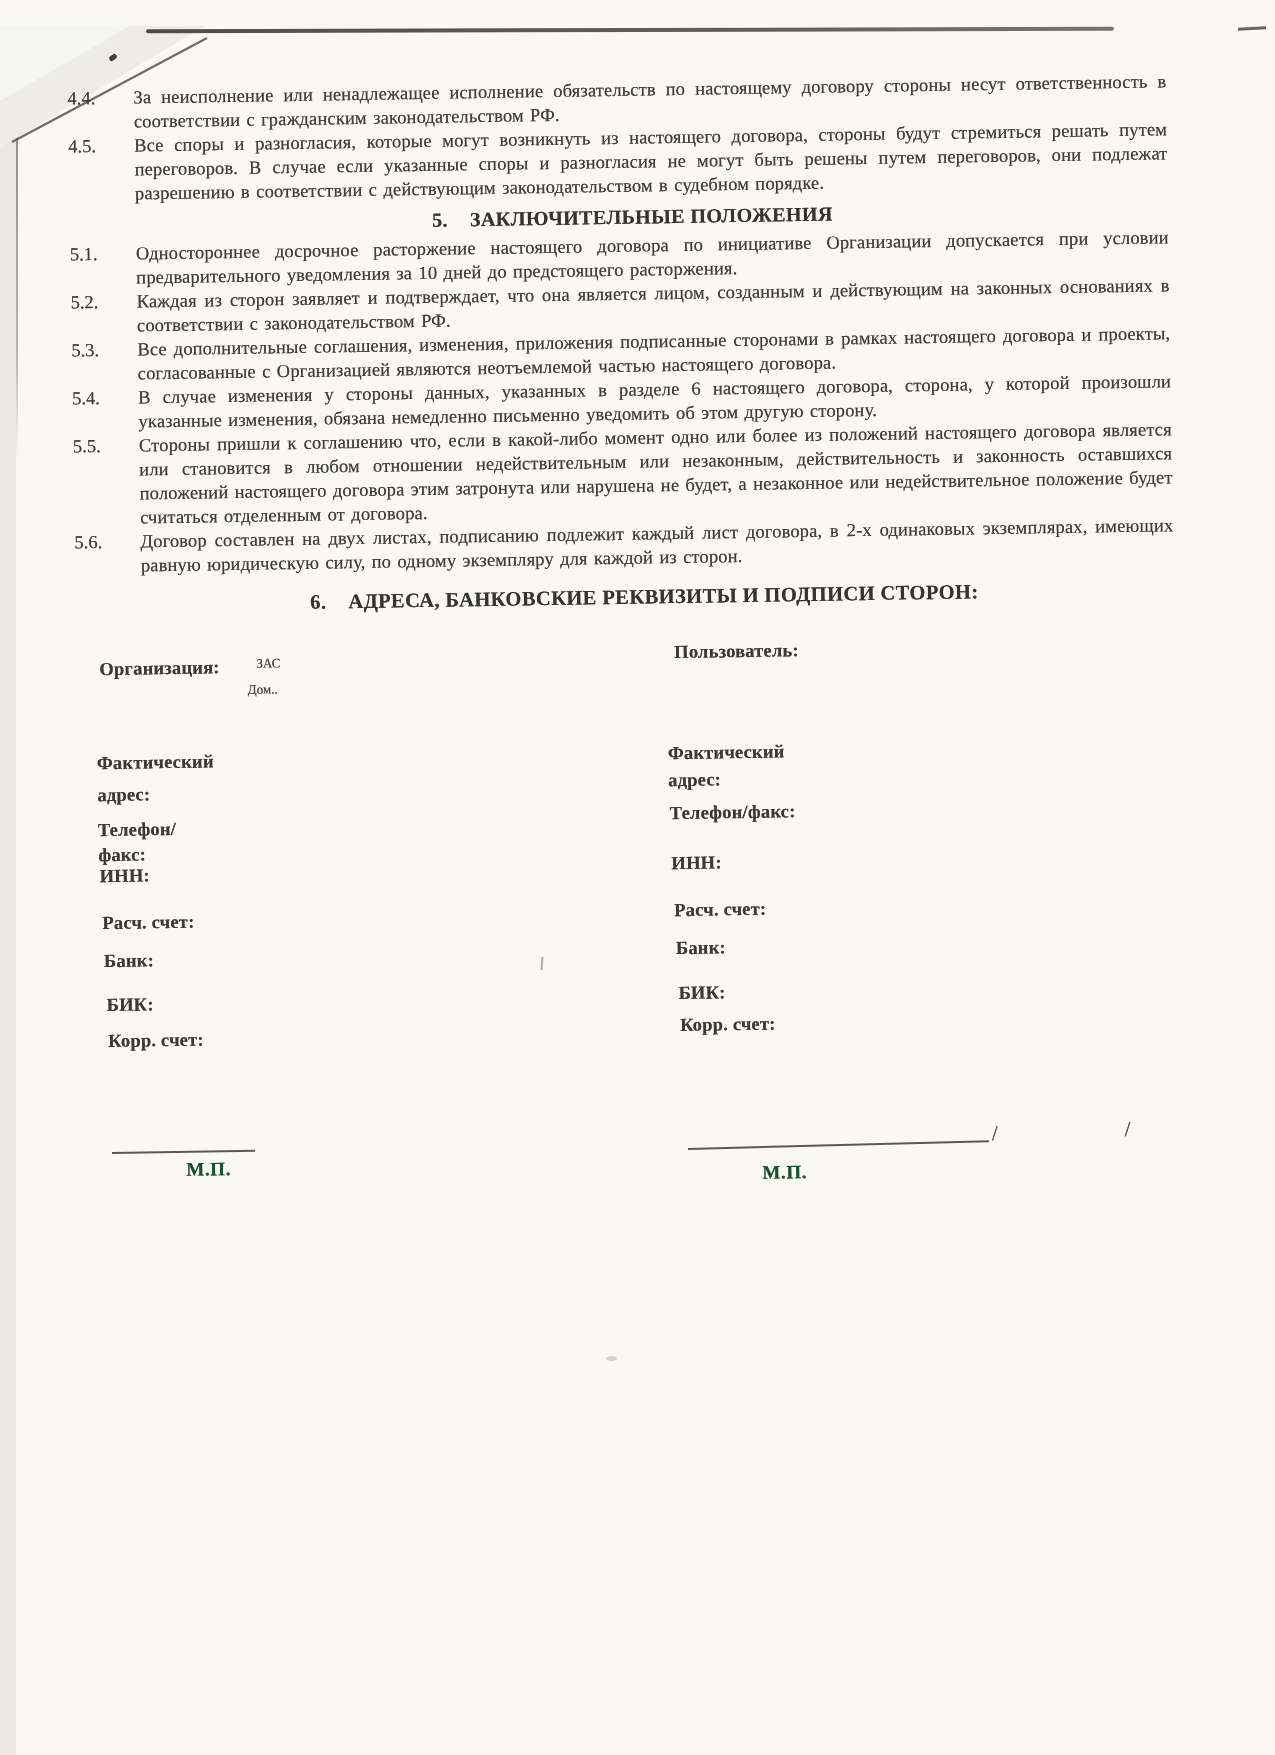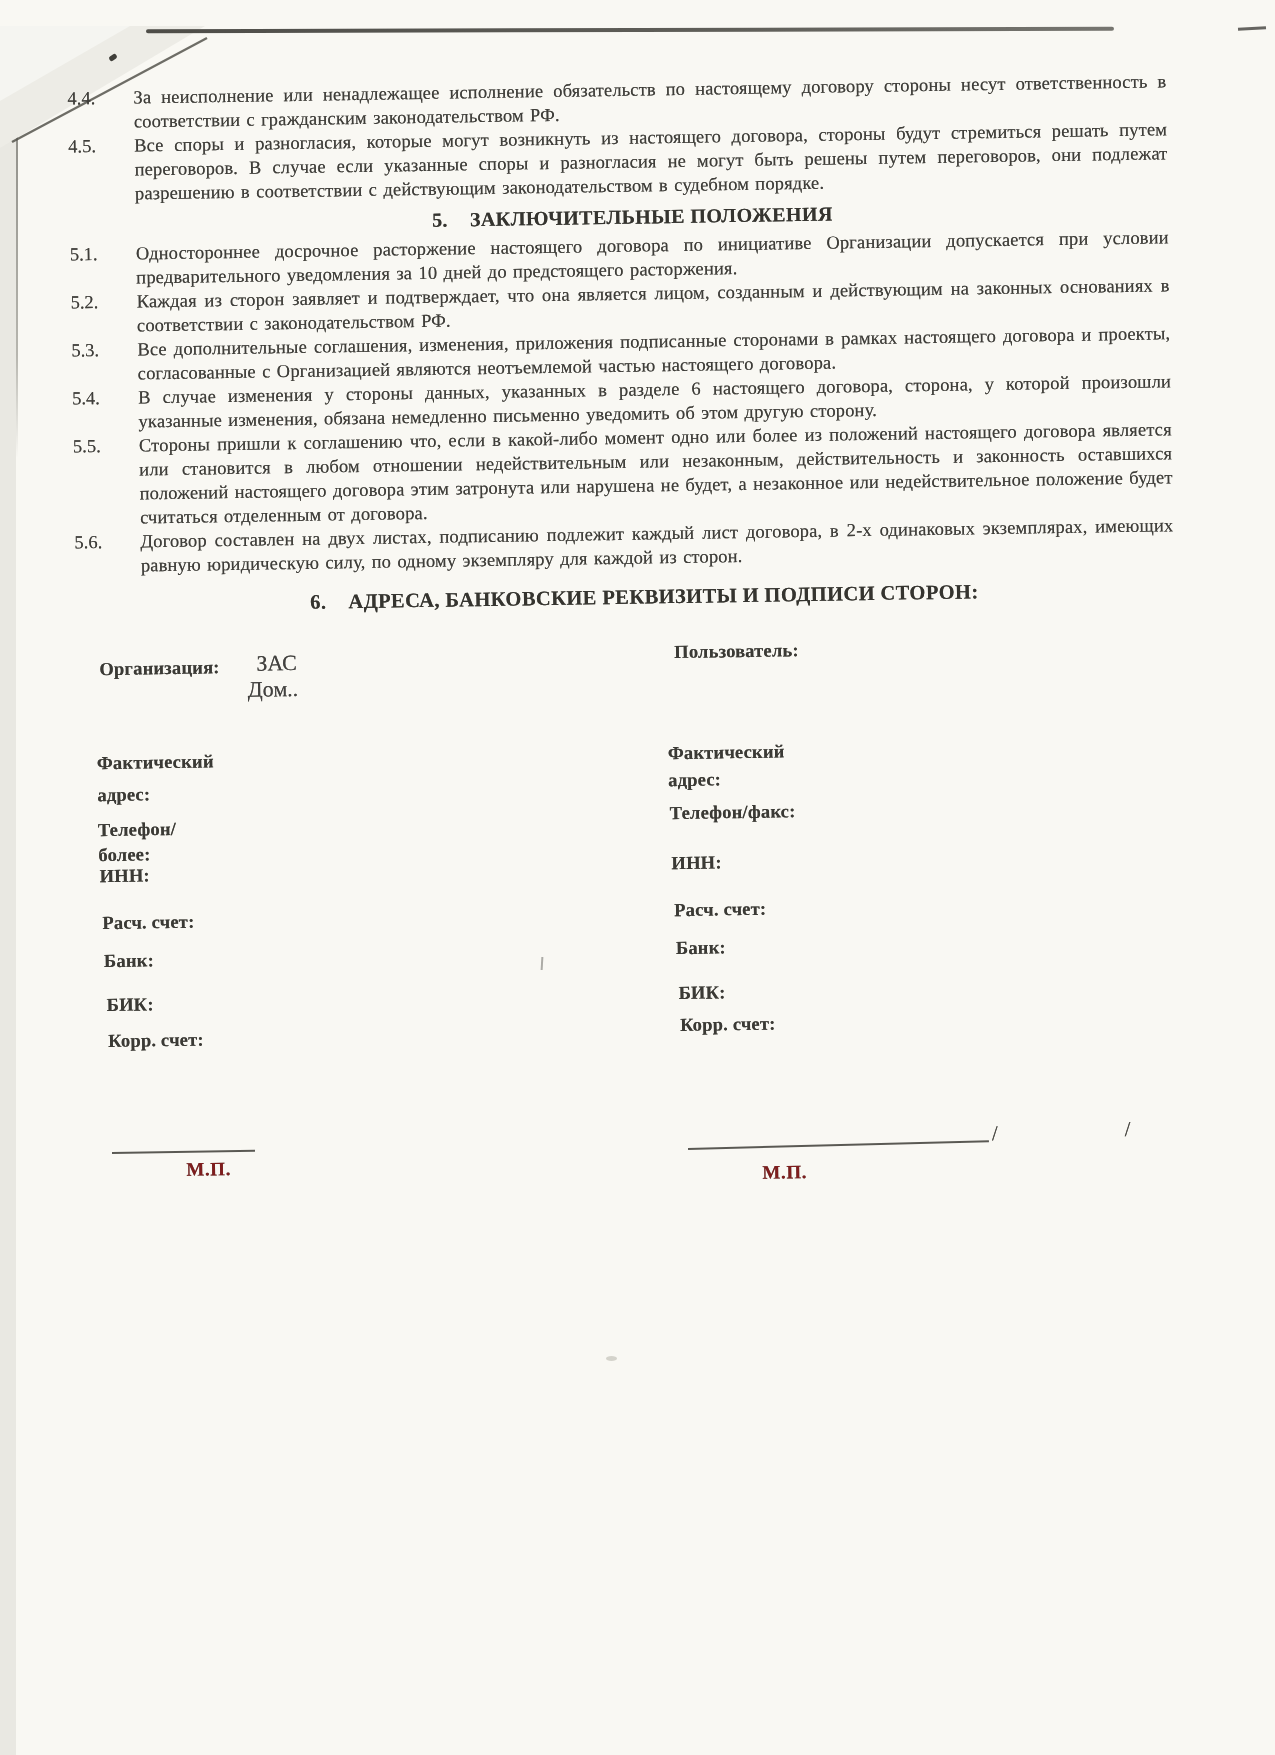--- a/index.html
+++ b/index.html
@@ -26,25 +26,25 @@
   .row{display:flex;}
   .num{flex:none;width:66px;padding-left:9px;}
   .txt{flex:1;text-align:justify;text-align-last:left;letter-spacing:.15px;word-spacing:1.5px;}
   .h5,.h6{font-weight:bold;color:#35342f;font-size:20px;line-height:26px;text-align:center;letter-spacing:.4px;}
   .h5{margin:6px 0 4px 0;padding-left:36px;}
   .h6{margin:14px 0 0 0;padding-left:48px;font-size:20.5px;line-height:27px;}
   .h-gap{display:inline-block;width:22px;}
 
   .requisites{position:relative;height:620px;margin-top:0;}
   .lbl{position:absolute;font-weight:bold;font-size:18.5px;line-height:23px;letter-spacing:.2px;color:#3b3a35;white-space:nowrap;}
-  .val{position:absolute;font-size:22px;line-height:23px;color:#434240;white-space:nowrap;}
+  .val{position:absolute;font-size:13px;line-height:23px;color:#434240;white-space:nowrap;}
   .sig-line{position:absolute;height:2px;background:#5a5953;}
   .sig-line.right{transform:rotate(-0.55deg);transform-origin:left center;}
   .slash{position:absolute;font-size:21px;color:#4a4944;}
-  .stamp{position:absolute;font-weight:bold;font-size:19px;letter-spacing:.6px;color:#7f1d1d;}
+  .stamp{position:absolute;font-weight:bold;font-size:19px;letter-spacing:.6px;color:#14532d;}
 </style>
 </head>
 <body>
 
 <div class="page">
 
   <div class="left-strip"></div>
   <div class="left-edge-line"></div>
   <svg class="corner-svg" width="240" height="140">
     <polygon points="0,0 205,0 0,122" fill="#edece6"></polygon>
@@ -99,21 +99,21 @@
 
     <div class="requisites">
 
       <div class="lbl" style="left:32px;top:39px;">Организация:</div>
       <div class="val" style="left:189px;top:35px;">ЗАС</div>
       <div class="val" style="left:180px;top:61px;">Дом..</div>
 
       <div class="lbl" style="left:28px;top:133px;">Фактический</div>
       <div class="lbl" style="left:28px;top:165px;">адрес:</div>
       <div class="lbl" style="left:28px;top:200px;">Телефон/</div>
-      <div class="lbl" style="left:28px;top:225px;">более:</div>
+      <div class="lbl" style="left:28px;top:225px;">факс:</div>
       <div class="lbl" style="left:29px;top:246px;">ИНН:</div>
       <div class="lbl" style="left:31px;top:293px;">Расч. счет:</div>
       <div class="lbl" style="left:32px;top:331px;">Банк:</div>
       <div class="lbl" style="left:34px;top:375px;">БИК:</div>
       <div class="lbl" style="left:35px;top:411px;">Корр. счет:</div>
 
       <div class="lbl" style="left:607px;top:31px;">Пользователь:</div>
       <div class="lbl" style="left:599px;top:132px;">Фактический</div>
       <div class="lbl" style="left:599px;top:159px;">адрес:</div>
       <div class="lbl" style="left:600px;top:192px;">Телефон/факс:</div>

